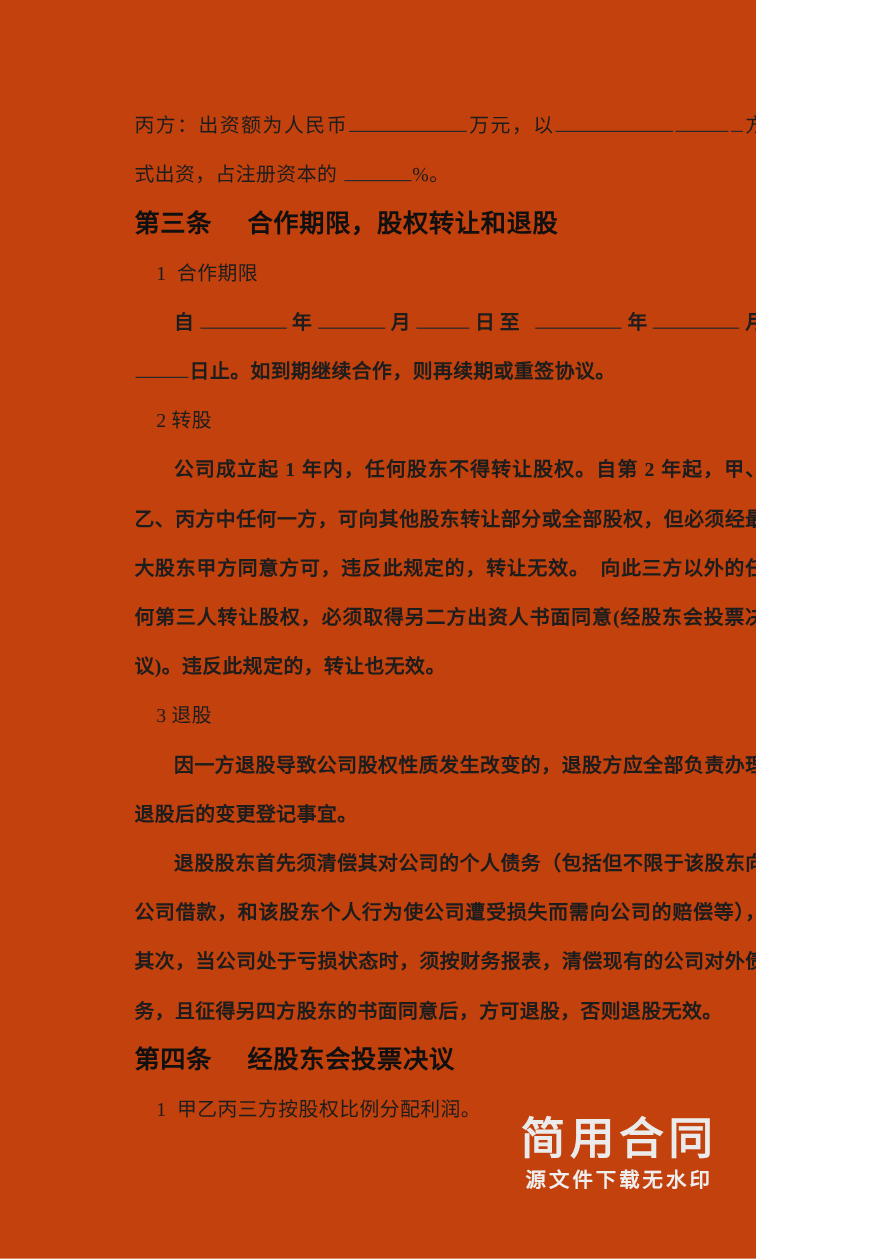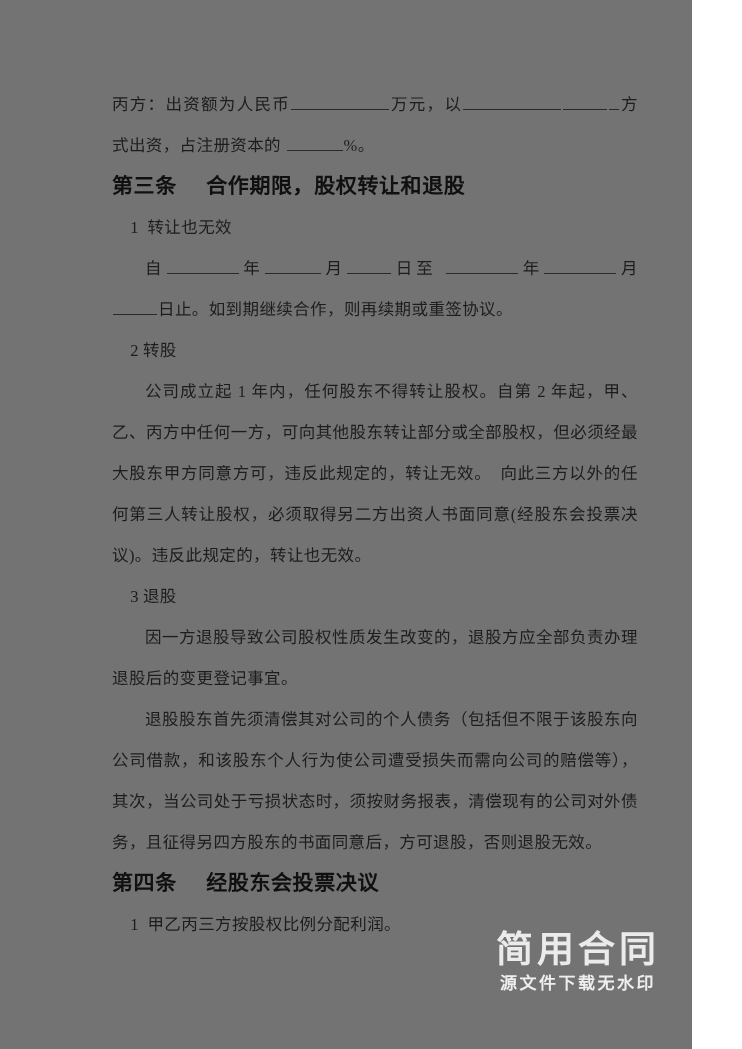--- a/index.html
+++ b/index.html
@@ -6,23 +6,23 @@
   html, body {
     margin: 0;
     padding: 0;
     background: #ffffff;
   }
   body {
     font-family: "Liberation Serif", "DejaVu Serif", serif;
   }
   .page {
     position: relative;
-    width: 692px;
+    width: 630px;
     height: 1049px;
-    background: #737373;
+    background: #c2410c;
     overflow: hidden;
     box-sizing: border-box;
   }
   .content {
     position: absolute;
     left: 112px;
     top: 84px;
     width: 526px;
   }
   
@@ -31,20 +31,21 @@
     line-height: 41px;
     color: #1d1d1d;
     letter-spacing: 0.4px;
     text-align: justify;
     text-justify: inter-ideograph;
     margin: 0;
     white-space: normal;
   }
   .para.indent {
     text-indent: 2em;
+    font-weight: bold;
   }
   
   .heading {
     font-size: 21px;
     line-height: 41px;
     color: #101010;
     font-weight: bold;
     letter-spacing: 0.6px;
     margin: 0;
     text-indent: 0;
@@ -115,21 +116,21 @@
 
     <p class="para">
       <span>丙方：出资额为人民币</span><span class="blank w-xl"></span><span>万元，以</span><span class="blank w-xl"></span><span class="blank w-sm"></span><span class="blank w-tiny"></span><span>方式出资，占注册资本的</span> <span class="blank w-md"></span><span>%。</span>
     </p>
 
     <p class="heading">
       <span>第三条</span><span class="gap"></span><span>合作期限，股权转让和退股</span>
     </p>
 
     <p class="subitem">
-      <span class="num">1</span> <span>转让也无效</span>
+      <span class="num">1</span> <span>合作期限</span>
     </p>
 
     <p class="para indent">
       <span>自</span><span class="blank w-lg"></span><span>年</span><span class="blank w-md"></span><span>月</span><span class="blank w-sm"></span><span>日至</span> <span class="blank w-lg"></span><span>年</span><span class="blank w-lg"></span><span>月</span><span class="blank w-sm"></span><span>日止。如到期继续合作，则再续期或重签协议。</span>
     </p>
 
     <p class="subitem">
       <span class="num">2</span><span>转股</span>
     </p>
 

